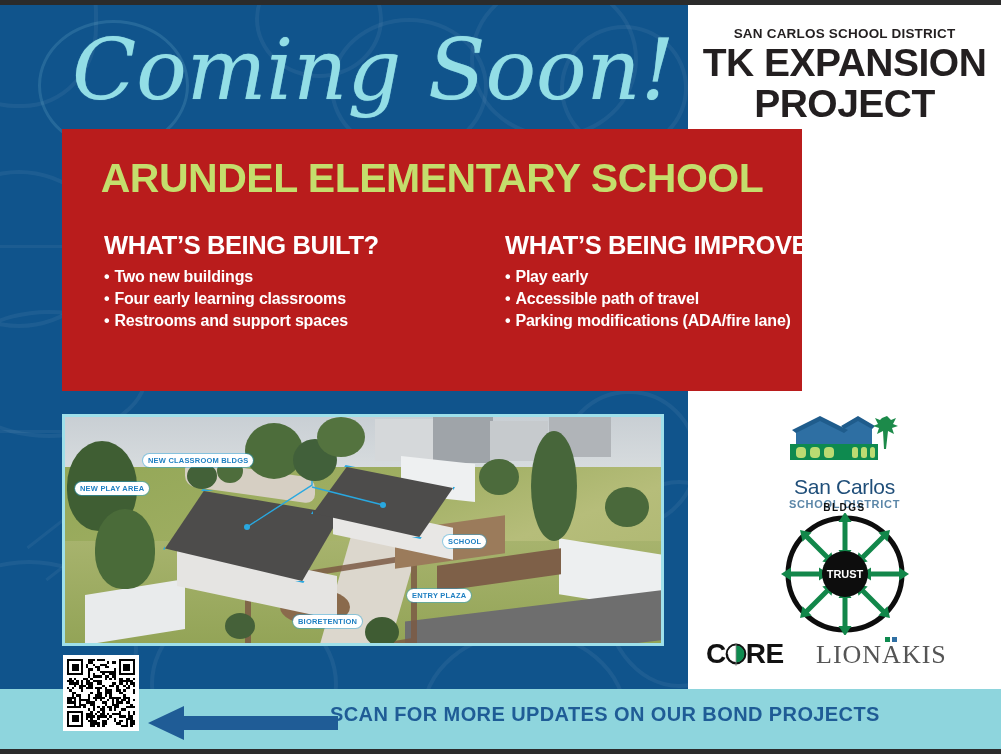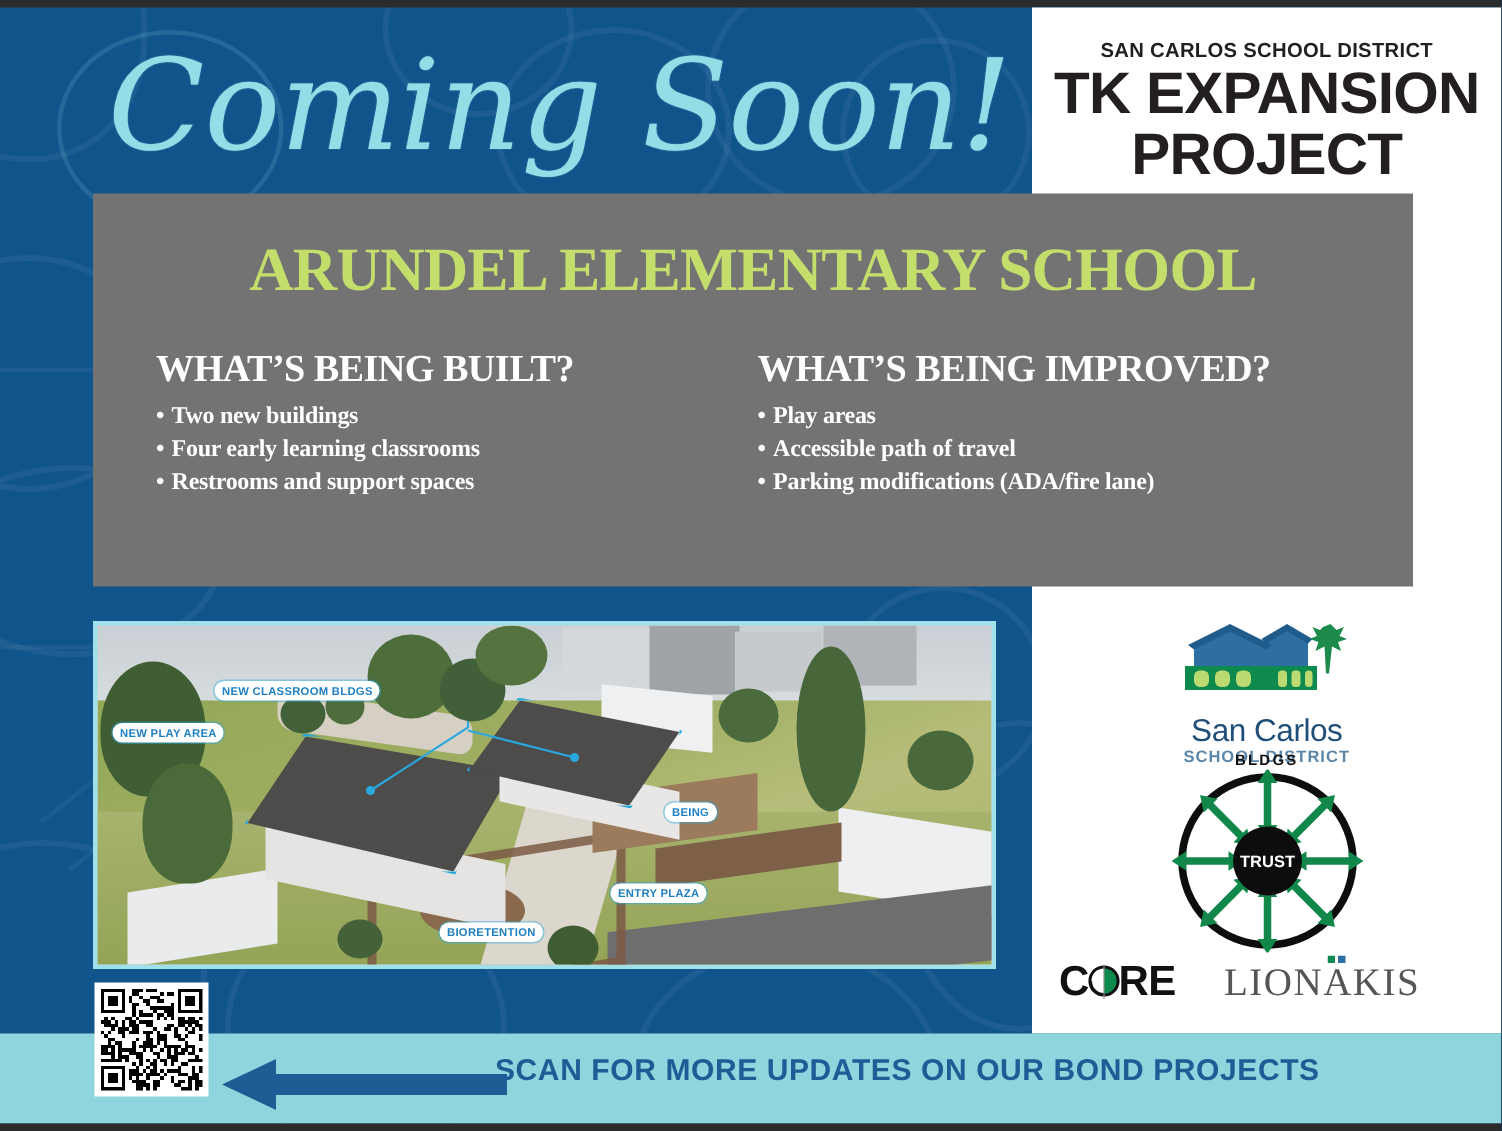--- a/index.html
+++ b/index.html
@@ -25,21 +25,21 @@
   
   #comingsoon{
     position:absolute;left:72px;top:18px;width:600px;height:105px;
     color:#93DEE6;font-family:"DejaVu Serif",serif;font-style:italic;
     font-size:84px;line-height:105px;white-space:nowrap;
     text-shadow:0 0 1px rgba(147,222,230,.6);
   }
 
   
   #greenpanel{
-    position:absolute;left:62px;top:129px;width:880px;height:262px;background:#737373;font-family:Liberation Serif, serif;
+    position:absolute;left:62px;top:129px;width:740px;height:262px;background:#b91c1c;
   }
   #schoolname{
     position:absolute;left:0;top:26px;width:100%;text-align:center;
     color:#C4DE6C;font-size:41px;font-weight:bold;letter-spacing:-.5px;
   }
   .col{position:absolute;top:102px;color:#fff;}
   #colA{left:42px;width:400px;}
   #colB{left:443px;width:430px;}
   .colhead{font-size:25.5px;font-weight:bold;letter-spacing:-.4px;margin-bottom:6px;}
   .bullets{list-style:none;margin:0;padding:0;}
@@ -133,21 +133,21 @@
       <ul class="bullets">
         <li>Two new buildings</li>
         <li>Four early learning classrooms</li>
         <li>Restrooms and support spaces</li>
       </ul>
     </div>
 
     <div class="col" id="colB">
       <div class="colhead">WHAT’S BEING IMPROVED?</div>
       <ul class="bullets">
-        <li>Play areas</li>
+        <li>Play early</li>
         <li>Accessible path of travel</li>
         <li>Parking modifications (ADA/fire lane)</li>
       </ul>
     </div>
   </div>
 
   <div id="render">
     <div class="sky"></div>
     <div class="grass"></div>
     <div class="grass2"></div>
@@ -200,21 +200,21 @@
     <div class="treeD" style="left:122px;top:46px;width:30px;height:26px;background:#436138;"></div>
     <div class="treeD" style="left:152px;top:42px;width:26px;height:24px;background:#4e6d3c;"></div>
     <div class="tree" style="left:466px;top:14px;width:46px;height:110px;background:#47663a;border-radius:50%;"></div>
     <div class="treeD" style="left:414px;top:42px;width:40px;height:36px;background:#4c6b3c;"></div>
     <div class="treeD" style="left:540px;top:70px;width:44px;height:40px;background:#4a693b;"></div>
     <div class="treeD" style="left:300px;top:200px;width:34px;height:30px;background:#3f5c33;"></div>
     <div class="treeD" style="left:160px;top:196px;width:30px;height:26px;background:#456139;"></div>
 
     <div class="maplabel" style="left:78px;top:37px;">NEW CLASSROOM BLDGS</div>
     <div class="maplabel" style="left:10px;top:65px;">NEW PLAY AREA</div>
-    <div class="maplabel" style="left:378px;top:118px;">BEING</div>
+    <div class="maplabel" style="left:378px;top:118px;">SCHOOL</div>
     <div class="maplabel" style="left:342px;top:172px;">ENTRY PLAZA</div>
     <div class="maplabel" style="left:228px;top:198px;">BIORETENTION</div>
   </div>
 
   <div id="sclogo">
     <svg width="118" height="52" viewBox="0 0 118 52">
       <path d="M58 30 L58 10 L72 2 L86 10 L86 30 Z" fill="#2E6FA3"></path>
       <path d="M10 30 L10 14 L34 2 L58 14 L58 30 Z" fill="#2E6FA3"></path>
       <path d="M6 14 L34 0 L62 14 L58 17 L34 5 L10 17 Z" fill="#1F5C8C"></path>
       <path d="M55 10 L72 0 L89 10 L86 13 L72 5 L58 13 Z" fill="#1F5C8C"></path>

